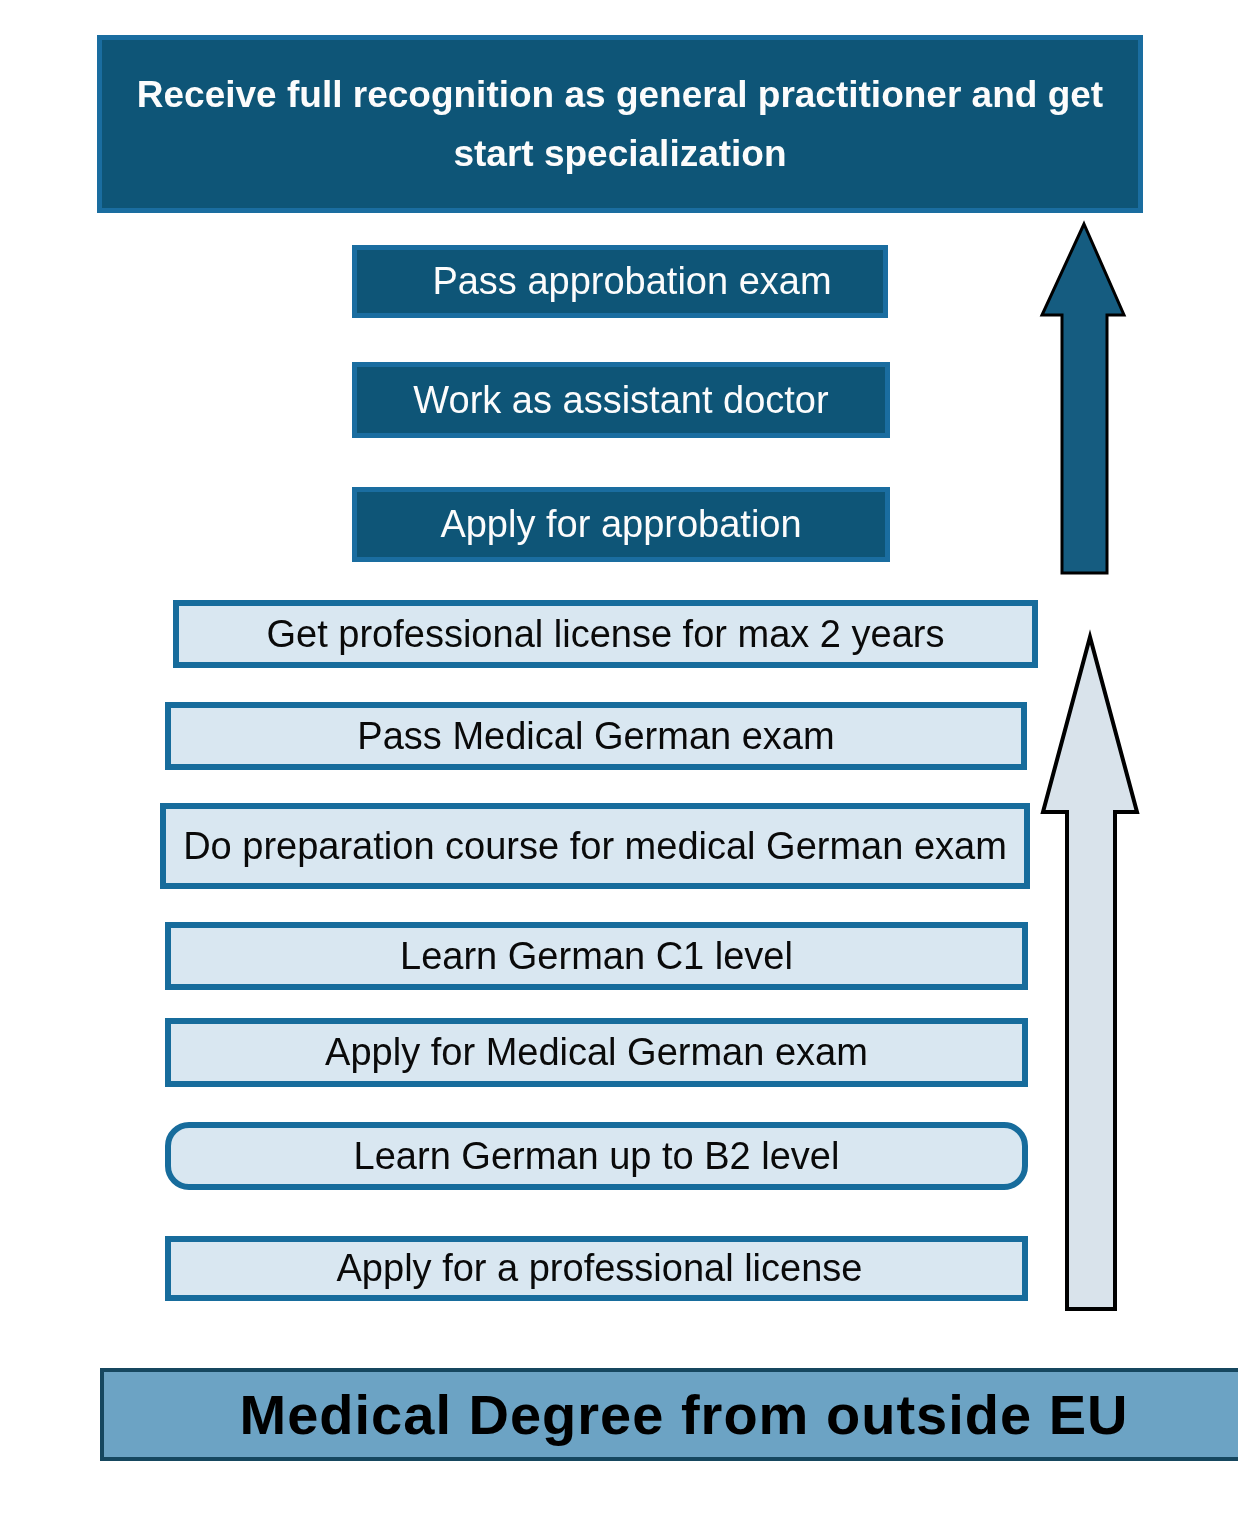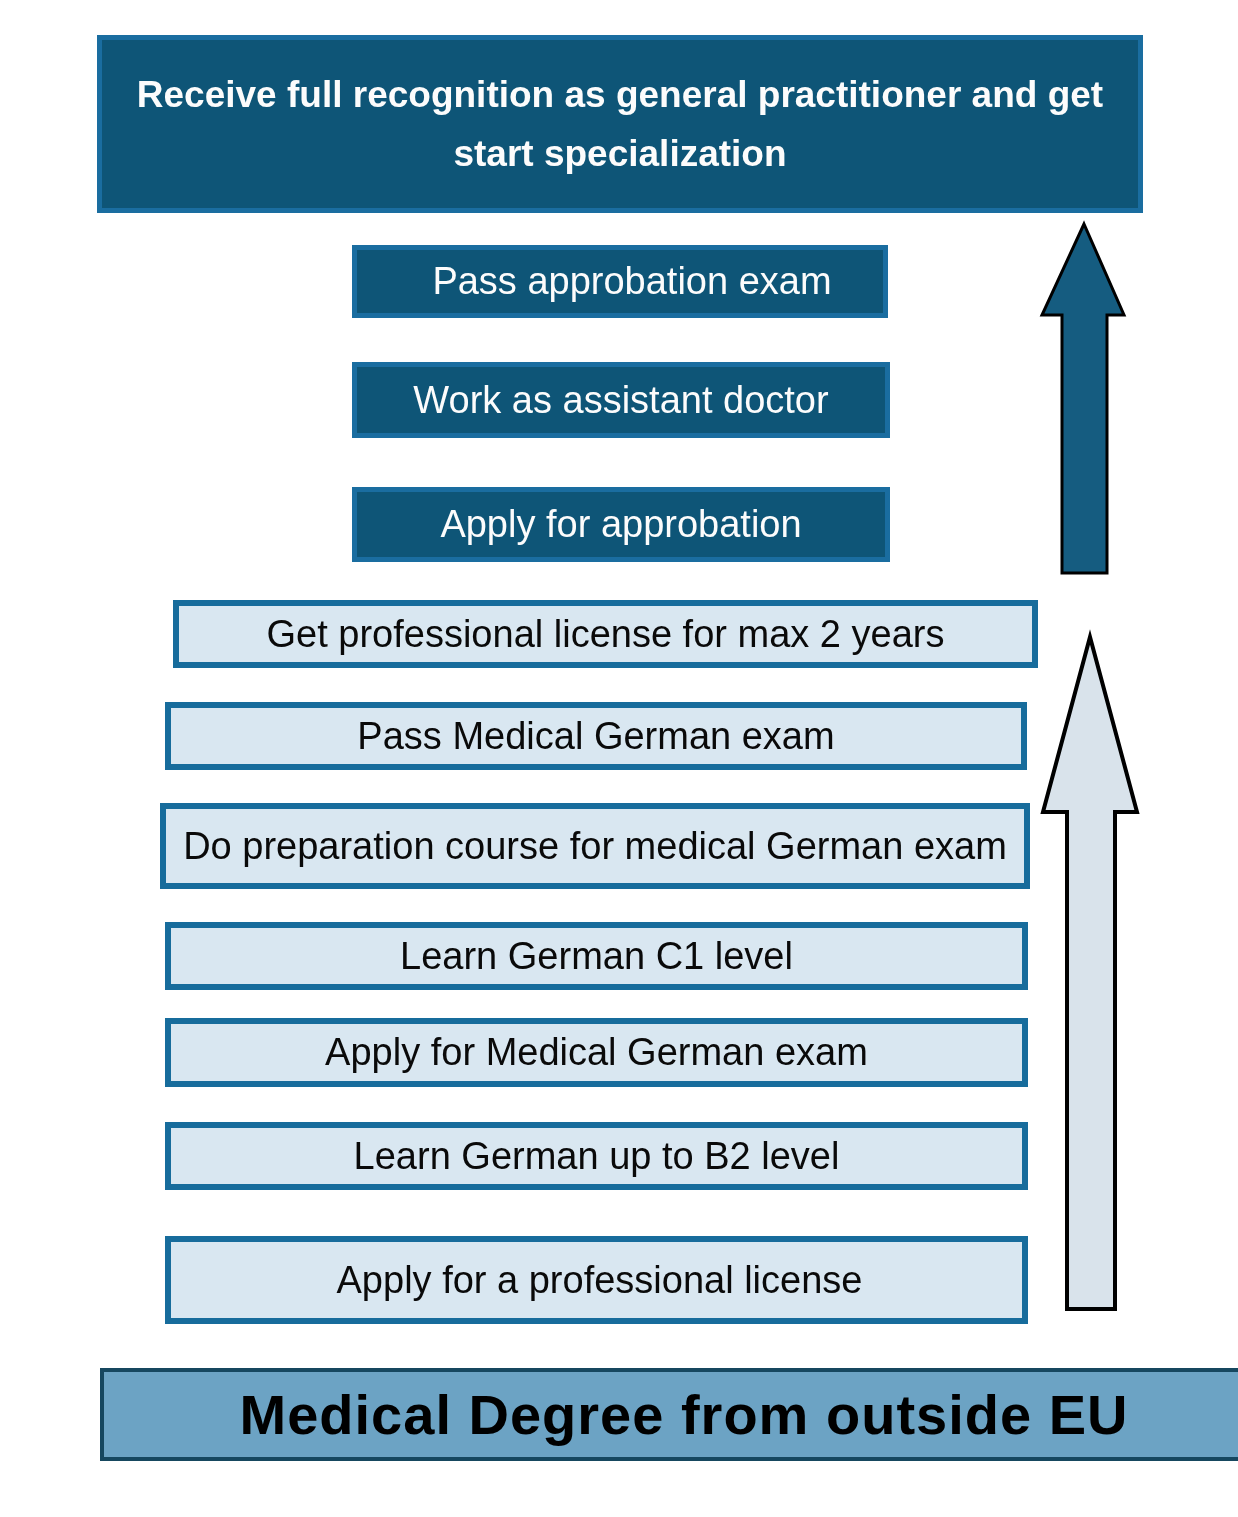--- a/index.html
+++ b/index.html
@@ -54,22 +54,22 @@
 
   .dark-0 { left: 352px; top: 245px; width: 536px; height: 73px; padding-left: 24px; }
   .dark-1 { left: 352px; top: 362px; width: 538px; height: 76px; }
   .dark-2 { left: 352px; top: 487px; width: 538px; height: 75px; }
 
   .light-0 { left: 165px; top: 600px;  width: 865px; height: 68px; font-weight: 700; margin-left: 8px; }
   .light-1 { left: 165px; top: 702px;  width: 862px; height: 68px; }
   .light-2 { left: 160px; top: 803px;  width: 870px; height: 86px; }
   .light-3 { left: 165px; top: 922px;  width: 863px; height: 68px; }
   .light-4 { left: 165px; top: 1018px; width: 863px; height: 69px; }
-  .light-5 { left: 165px; top: 1122px; width: 863px; height: 68px; }
-  .light-6 { left: 165px; top: 1236px; width: 863px; height: 88px; padding-left: 6px; }
+  .light-5 { left: 165px; top: 1122px; width: 863px; height: 68px; border-radius: 24px; }
+  .light-6 { left: 165px; top: 1236px; width: 863px; height: 65px; padding-left: 6px; }
 
   .start-node {
     left: 100px; top: 1368px;
     width: 1160px; height: 93px;
     background: #6CA3C4;
     border: 4px solid #16475F;
     color: #000000;
     font-size: 56px;
     font-weight: 700;
     letter-spacing: 1px;

